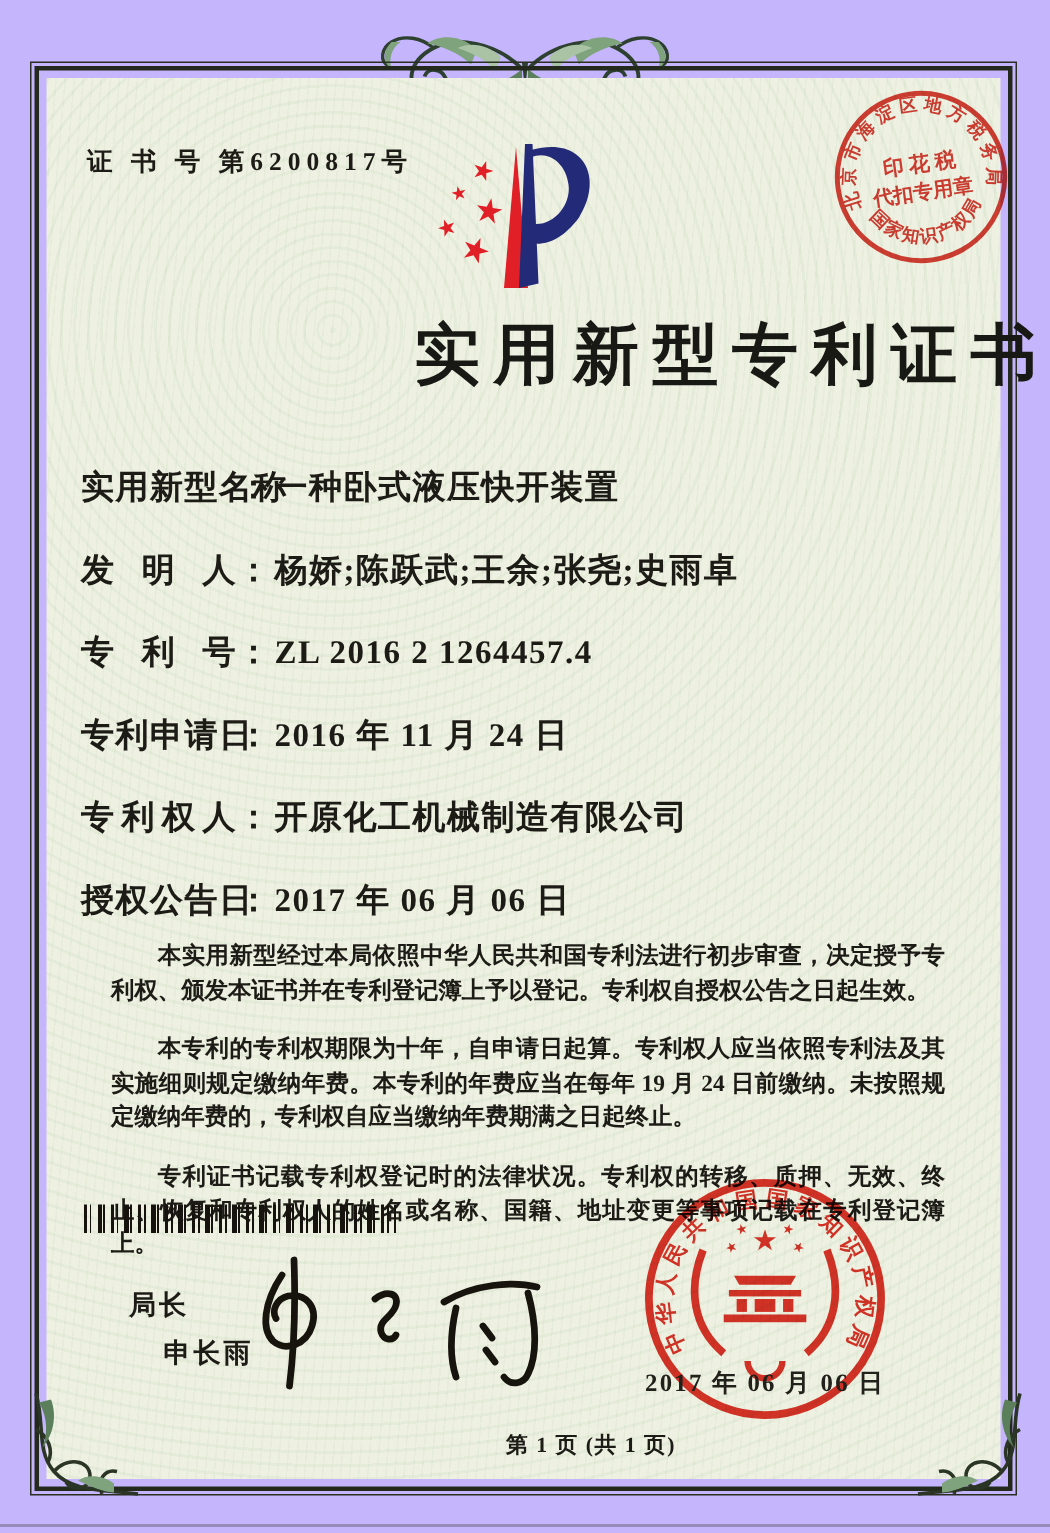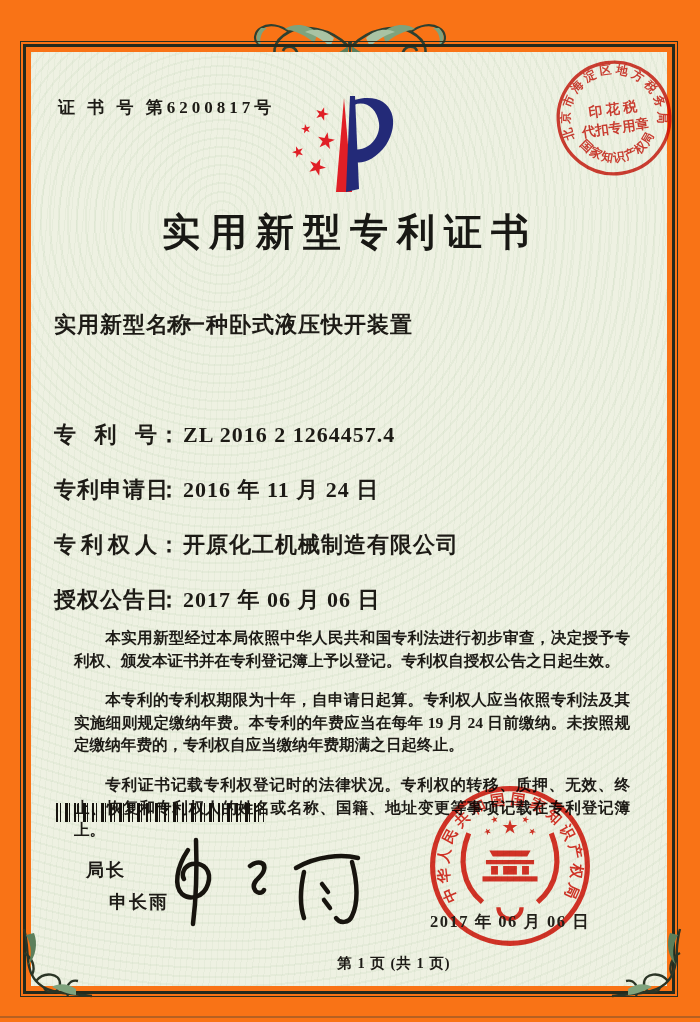--- a/index.html
+++ b/index.html
@@ -1,33 +1,33 @@
 <!DOCTYPE html>
 <html><head>
 <meta charset="utf-8">
 <style>
   html,body{margin:0;padding:0;background:#888;}
   #page{
     position:relative;width:700px;height:1022px;margin:0 auto;
-    background:#f97316;overflow:hidden;
+    background:#c4b5fd;overflow:hidden;
     font-family:"Liberation Serif", serif;color:#1d1b16;
   }
   
   .frame{position:absolute;left:20px;top:41px;width:656px;height:954px;
     border:1.5px solid #2a2f22;}
   .frame-inner{position:absolute;inset:2px;border:3px solid #232a1d;}
   .paper{position:absolute;inset:5px;
     background-color:#eef1e2;
     background-image:
       repeating-radial-gradient(circle at 30% 18%, rgba(150,185,140,.10) 0 2px, rgba(0,0,0,0) 2px 9px),
       repeating-linear-gradient(95deg, rgba(140,175,130,.08) 0 1px, rgba(0,0,0,0) 1px 6px);
   }
   .cert-no{position:absolute;left:58px;top:96px;font-size:17px;letter-spacing:4px;font-weight:600;}
-  .title{position:absolute;left:0;top:207px;width:100%;text-align:center;
-    font-size:38px;font-weight:bold;letter-spacing:9px;color:#181814;}
+  .title{position:absolute;left:0;top:207px;width:100%;text-align:right;
+    font-size:44px;font-weight:bold;letter-spacing:9px;color:#181814;}
   .field{position:absolute;left:54px;font-size:22px;font-weight:700;letter-spacing:1px;white-space:nowrap;}
   .f-label{display:inline-block;width:104px;text-align:justify;text-align-last:justify;}
   .f-colon{display:inline-block;margin-right:2px;}
   .body-text{position:absolute;left:57px;top:610px;width:590px;font-size:15.6px;
     line-height:22.6px;text-align:justify;font-weight:500;}
   .body-text p{margin:17px;text-indent:2em;font-weight:bold;}
   .barcode{position:absolute;left:56px;top:803px;width:208px;height:19px;
     background:repeating-linear-gradient(90deg,#16130e 0 2px,rgba(0,0,0,0) 2px 4px,#16130e 4px 5px,rgba(0,0,0,0) 5px 9px,#16130e 9px 12px,rgba(0,0,0,0) 12px 13px,#16130e 13px 14px,rgba(0,0,0,0) 14px 18px);}
   .signer-title{position:absolute;left:86px;top:858px;font-size:18px;letter-spacing:2px;font-weight:600;font-family:"Liberation Sans",sans-serif;}
   .signer-name{position:absolute;left:86px;top:890px;font-size:18px;letter-spacing:2px;font-weight:600;font-family:"Liberation Sans",sans-serif;padding-left:23px;}
@@ -96,20 +96,23 @@
     </text>
     <text x="60" y="56" text-anchor="middle" font-size="13.5" font-weight="bold" fill="#d8352b">印 花 税</text>
     <text x="60" y="74" text-anchor="middle" font-size="13" font-weight="bold" fill="#d8352b">代扣专用章</text>
   </svg>
 
   <div class="title">实用新型专利证书</div>
 
   <div class="field" style="top:310px">
     <span class="f-label">实用新型名称</span><span class="f-colon">：</span><span>一种卧式液压快开装置</span>
   </div>
+  <div class="field" style="top:365px">
+    <span class="f-label">发明人</span><span class="f-colon">：</span><span>杨娇;陈跃武;王余;张尧;史雨卓</span>
+  </div>
   <div class="field" style="top:420px">
     <span class="f-label">专利号</span><span class="f-colon">：</span><span>ZL 2016 2 1264457.4</span>
   </div>
   <div class="field" style="top:475px">
     <span class="f-label">专利申请日</span><span class="f-colon">：</span><span>2016 年 11 月 24 日</span>
   </div>
   <div class="field" style="top:530px">
     <span class="f-label">专利权人</span><span class="f-colon">：</span><span>开原化工机械制造有限公司</span>
   </div>
   <div class="field" style="top:585px">

